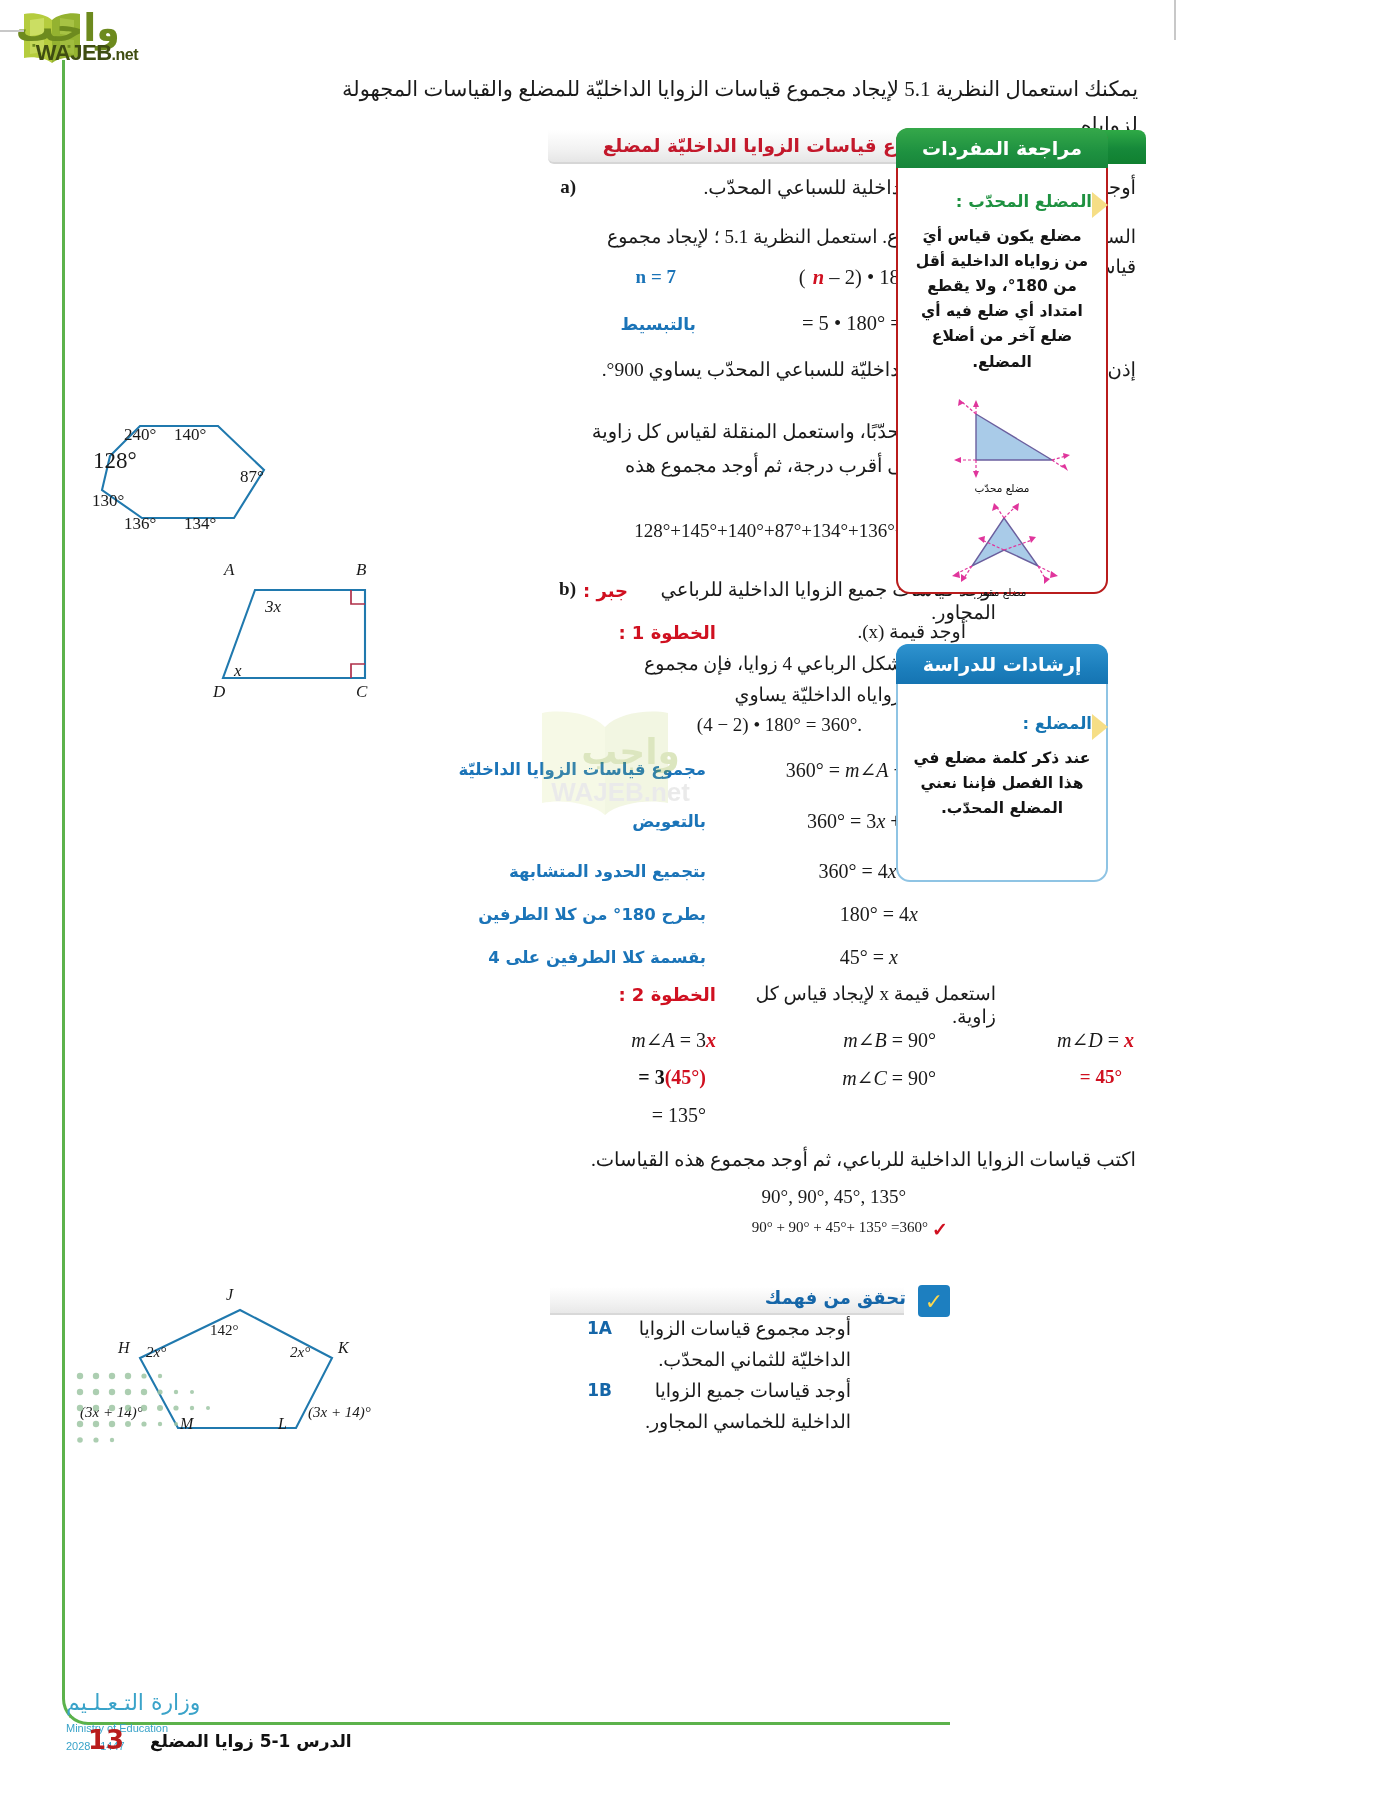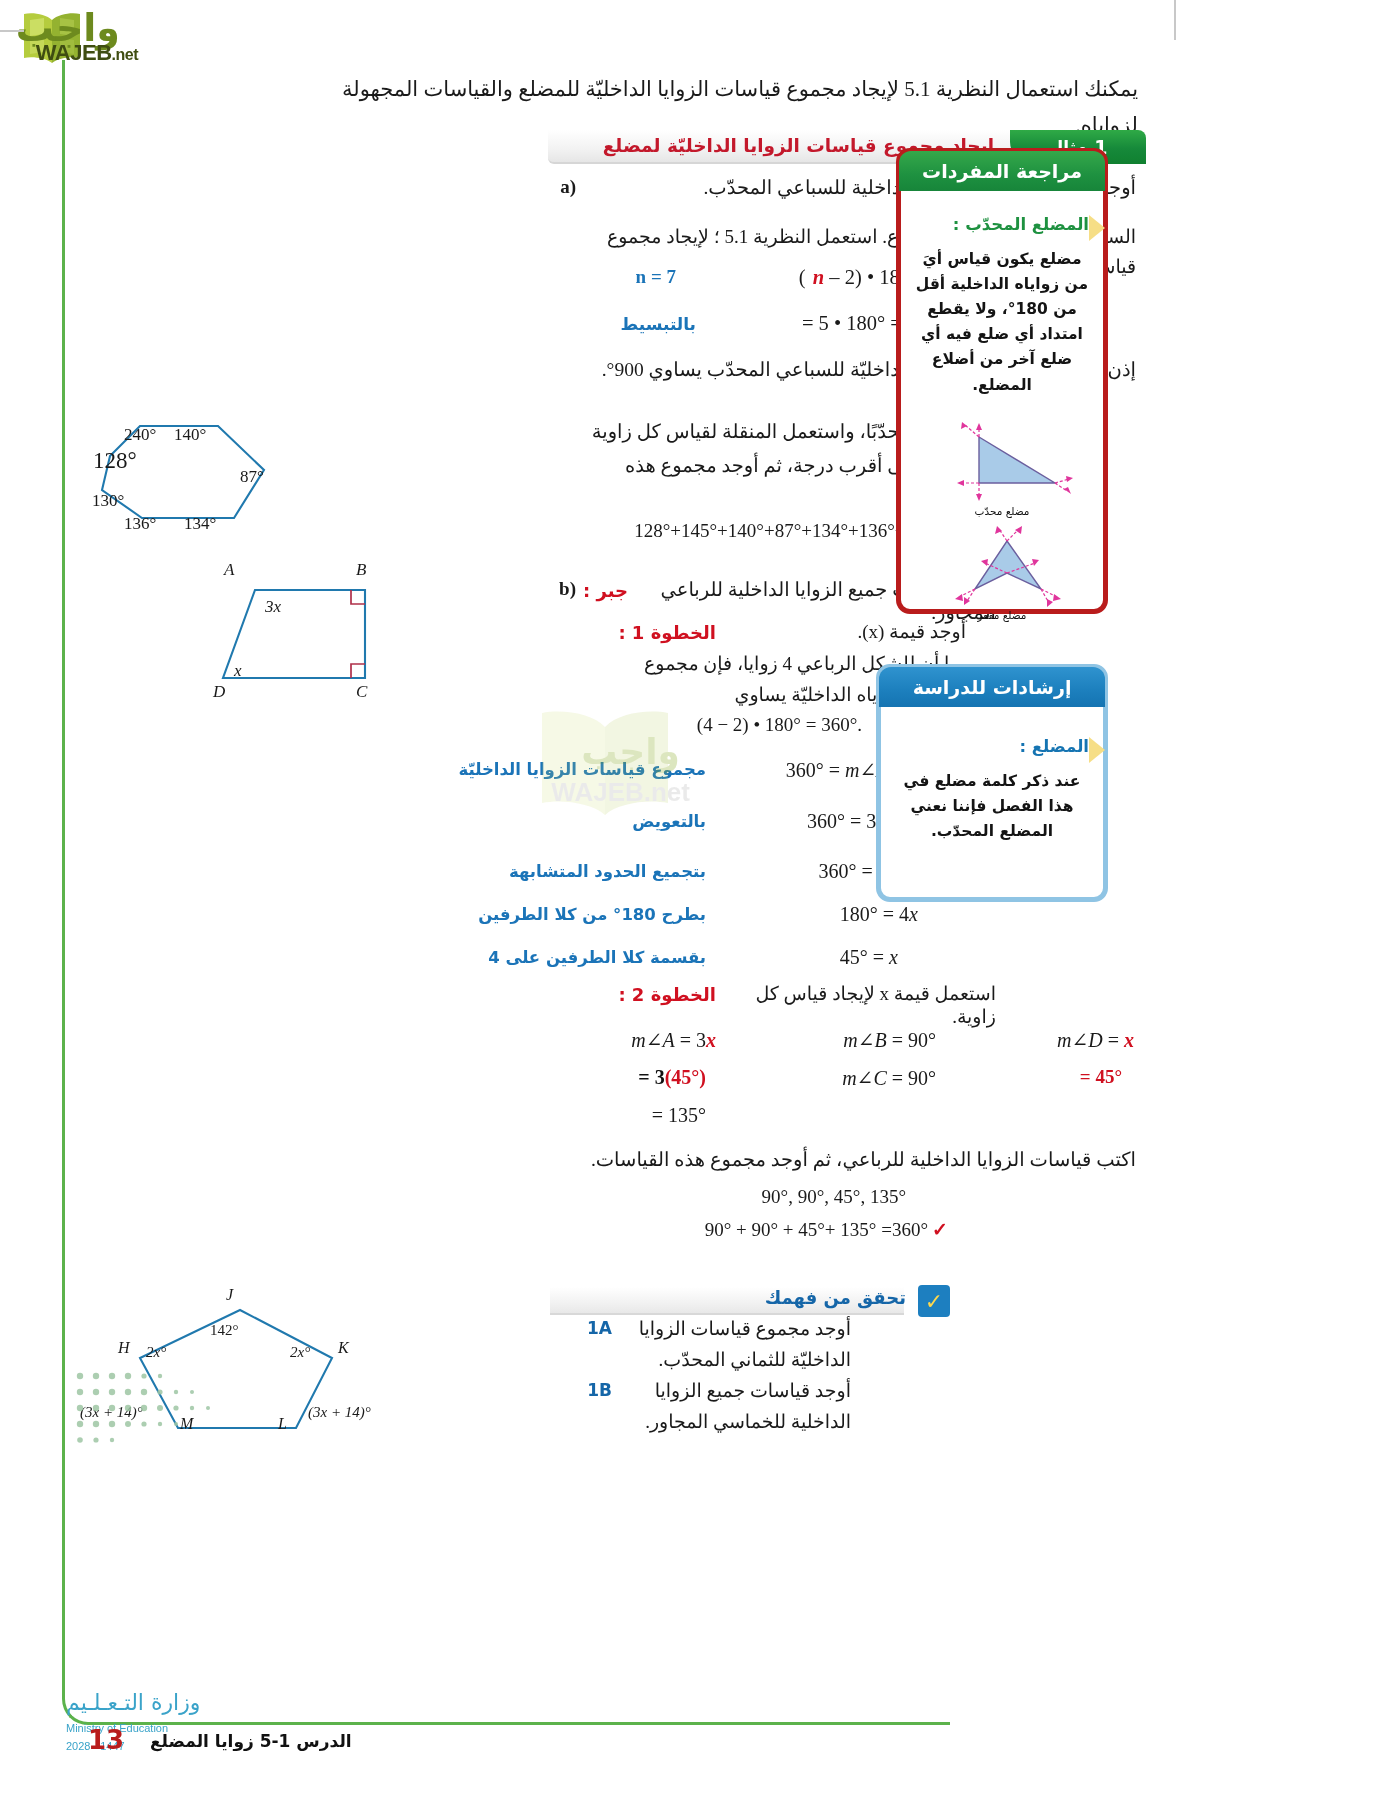--- a/index.html
+++ b/index.html
@@ -87,23 +87,22 @@
   .mth { font-family:"Liberation Serif","DejaVu Serif",serif; }
   .red  { color:#d01020; }
   .blue { color:#1b74b8; }
   .it { font-style: italic; }
   .b  { font-weight: bold; }
 
   
   .side-box {
     position: absolute;
     background:#ffffff;
-    border:5px solid #b91c1c;
+    border:2px solid #b91c1c;
     border-radius: 14px;
-    margin-top: 20px;
   }
   .side-box.blue-b { border-color:#8fc4e4; }
   .side-head {
     position:absolute; left:-2px; top:-2px; width: calc(100% + 4px); height: 40px;
     border-radius: 12px 12px 0 0;
     color:#ffffff; font-family:"DejaVu Sans",sans-serif; font-weight:bold; font-size:19px;
     display:flex; align-items:center; justify-content:center; direction:rtl;
     overflow:hidden;
   }
   .side-head.green { background: linear-gradient(180deg,#35a84a 0%,#1e9140 60%,#17853a 100%); }
@@ -322,21 +321,21 @@
     <span class="it">m</span><span>∠</span><span class="it">C</span><span> = 90°</span>
   </div>
 
   <div class="t ltr mth" style="right:262px; top:1028px; font-size:20px;">
     <span class="it">m</span><span>∠</span><span class="it">D</span><span> = </span><span class="red b it">x</span>
   </div>
   <div class="t ltr mth red b" style="right:274px; top:1066px; font-size:19px;">= 45°</div>
 
   <div class="t ar" style="right:260px; top:1148px; width:590px; font-size:19.5px;">اكتب قياسات الزوايا الداخلية للرباعي، ثم أوجد مجموع هذه القياسات.</div>
   <div class="t ltr mth" style="right:490px; top:1186px; font-size:19px;">90°, 90°, 45°, 135°</div>
-  <div class="t ltr mth" style="right:468px; top:1219px; font-size:19px;">90° + 90° + 45°+ 135° =360°</div>
+  <div class="t ltr mth" style="right:468px; top:1219px; font-size:15px;">90° + 90° + 45°+ 135° =360°</div>
   <div class="t ltr red b" style="right:448px; top:1218px; font-size:19px;">✓</div>
 
   <div class="chk-band">
     <div class="bar"></div>
     <div class="sq">✓</div>
     <div class="title">تحقق من فهمك</div>
   </div>
 
   <div class="t arb" style="right:784px; top:1318px; font-size:17px; color:#1566a8;">1A</div>
   <div class="t ar" style="right:545px; top:1314px; width:235px; font-size:19px; line-height:1.62;">أوجد مجموع قياسات الزوايا الداخليّة للثماني المحدّب.</div>
@@ -451,21 +450,21 @@
           <polygon points="96,35 89,34 91,41"></polygon>
         <polygon points="12,74 19,69 20,76"></polygon>
           <polygon points="21,80 21,72 27,76"></polygon>
         <polygon points="118,74 111,69 110,76"></polygon>
           <polygon points="104,82 104,74 110,77"></polygon>
       </g>
     </svg>
     <div class="side-caption" style="top:456px;">مضلع مقعر</div>
   </div>
 
-  <div class="side-box blue-b" style="right:288px; top:644px; width:232px; height:238px;">
+  <div class="side-box blue-b" style="right:288px; top:644px; width:212px; height:238px;">
     <div class="side-head blue">
       <span>إرشادات للدراسة</span>
 
     </div>
     <div class="side-arrow" style="right:-2px; top:68px;"></div>
     <div class="side-term blue" style="top:68px;">المضلع :</div>
     <div class="side-body" style="top:100px;">عند ذكر كلمة مضلع في هذا الفصل فإننا نعني المضلع المحدّب.</div>
   </div>
 
   <div class="moe">وزارة التـعـلـيم</div>

